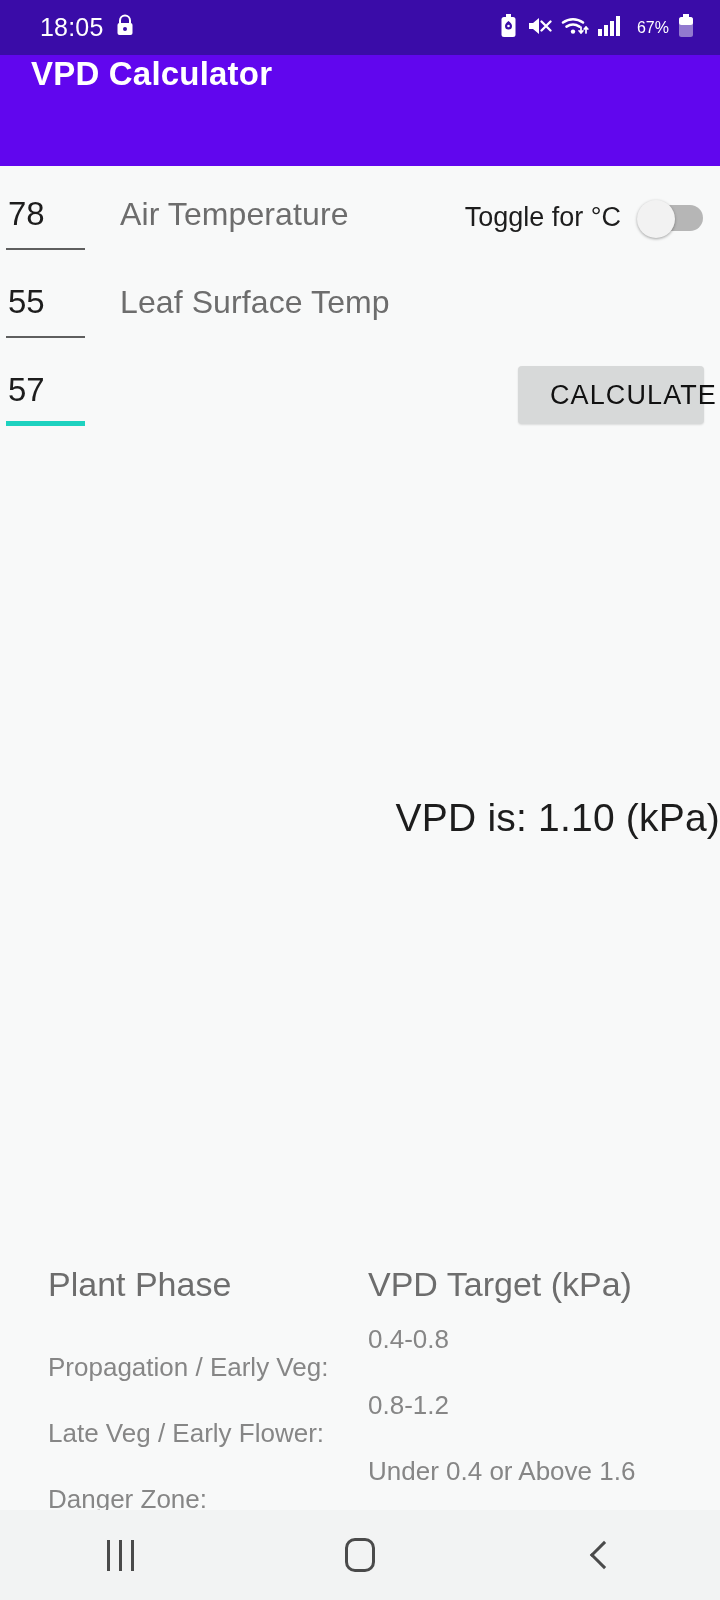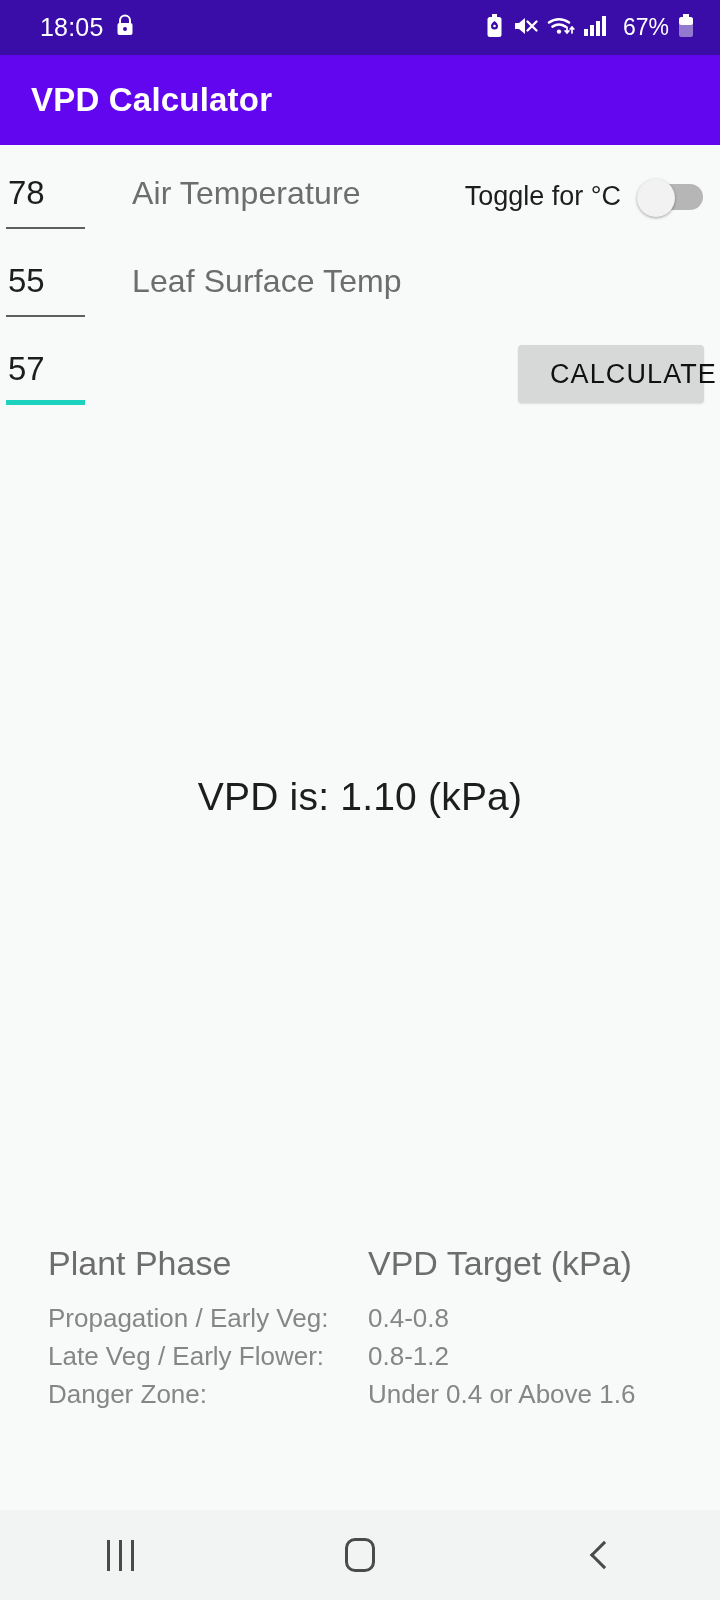--- a/index.html
+++ b/index.html
@@ -44,32 +44,32 @@
     font-size: 25px;
     letter-spacing: 0.2px;
     line-height: 1;
   }
   .status-right {
     display: flex;
     align-items: center;
     gap: 9px;
   }
   .status-pct {
-    font-size: 23px;
+    font-size: 16px;
     line-height: 1;
     margin-left: 6px;
   }
   .sicon { display: block; }
 
   
   .app-bar {
-    height: 90px;
+    height: 111px;
     background: #6106ee;
     display: flex;
-    align-items: center;
+    align-items: flex-start;
     padding-left: 31px;
     flex: 0 0 auto;
   }
   .app-title {
     color: #ffffff;
     font-size: 33px;
     font-weight: bold;
     letter-spacing: 0.2px;
   }
 
@@ -83,21 +83,20 @@
 
   
   .inputs {
     padding-top: 14px;
   }
   .row {
     display: flex;
     align-items: flex-start;
     height: 88px;
     position: relative;
-    gap: 28px;
   }
   .field {
     width: 86px;
     margin-left: 6px;
     padding-top: 14px;
     flex: 0 0 auto;
   }
   .field-value {
     font-size: 33px;
     color: #1d1d1d;
@@ -113,21 +112,21 @@
   .field-underline.focused {
     height: 5px;
     background: #1ed2c0;
     margin-top: 11px;
   }
   .row-label {
     font-size: 32px;
     color: #6d6d6d;
     line-height: 40px;
     padding-top: 14px;
-    margin-left: 12px;
+    margin-left: 28px;
     flex: 0 0 auto;
     letter-spacing: 0.1px;
   }
 
   
   .toggle-wrap {
     position: absolute;
     right: 15px;
     top: 20px;
     display: flex;
@@ -182,21 +181,21 @@
     box-shadow: 0 1px 2px rgba(0,0,0,0.12);
     padding-left: 32px;
   }
 
   
   .result {
     position: absolute;
     top: 630px;
     left: 0;
     width: 100%;
-    text-align: center;
+    text-align: right;
     font-size: 39px;
     color: #1d1d1d;
     letter-spacing: 0.2px;
   }
 
   
   .ref-table {
     position: absolute;
     top: 1096px;
     left: 48px;
@@ -209,21 +208,21 @@
     line-height: 44px;
     margin-bottom: 14px;
   }
   .ref-head-phase { width: 320px; flex: 0 0 auto; }
   .ref-row {
     display: flex;
     font-size: 26px;
     color: #868686;
     line-height: 38px;
   }
-  .ref-phase { width: 320px; flex: 0 0 auto; }
+  .ref-phase { width: 320px; flex: 0 0 auto; margin-top: 28px; }
   .ref-target { flex: 1 1 auto; }
 
   
   .nav-bar {
     height: 90px;
     background: #f2f3f3;
     display: flex;
     align-items: center;
     justify-content: space-around;
     flex: 0 0 auto;

